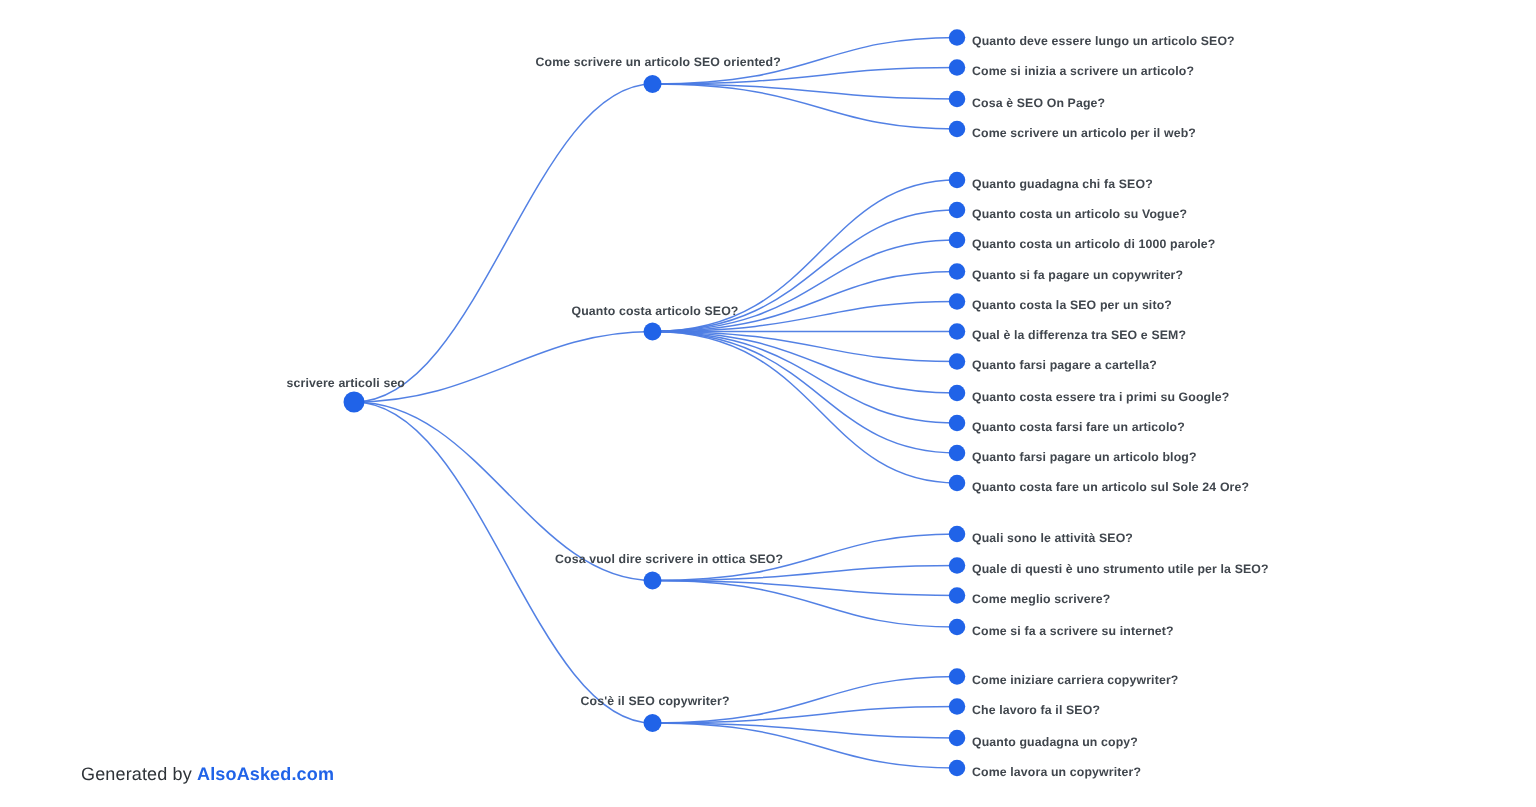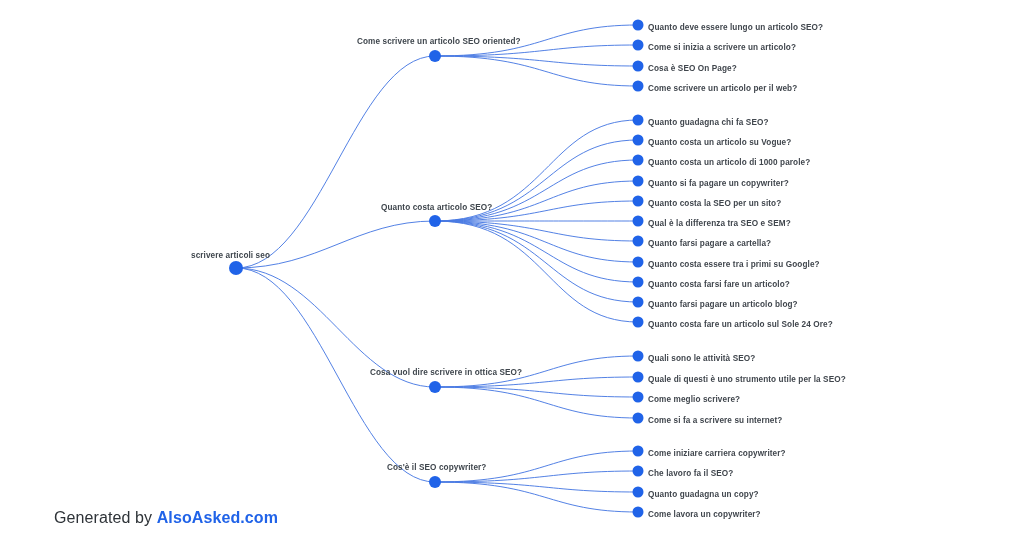--- a/index.html
+++ b/index.html
@@ -44,21 +44,21 @@
   .node-label.hub-label {
     font-size: 8.2px;
     font-weight: 600;
     fill: #3f464d;
   }
   .footer {
     position: absolute;
     left: 54px;
     top: 509px;
     font-family: "Liberation Sans", sans-serif;
-    font-size: 16px;
+    font-size: 12px;
     color: #2e3338;
     white-space: nowrap;
     letter-spacing: 0.1px;
     text-align: right;
   }
   .footer .brand {
     color: #2063e8;
     font-weight: 700;
   }
 </style>

